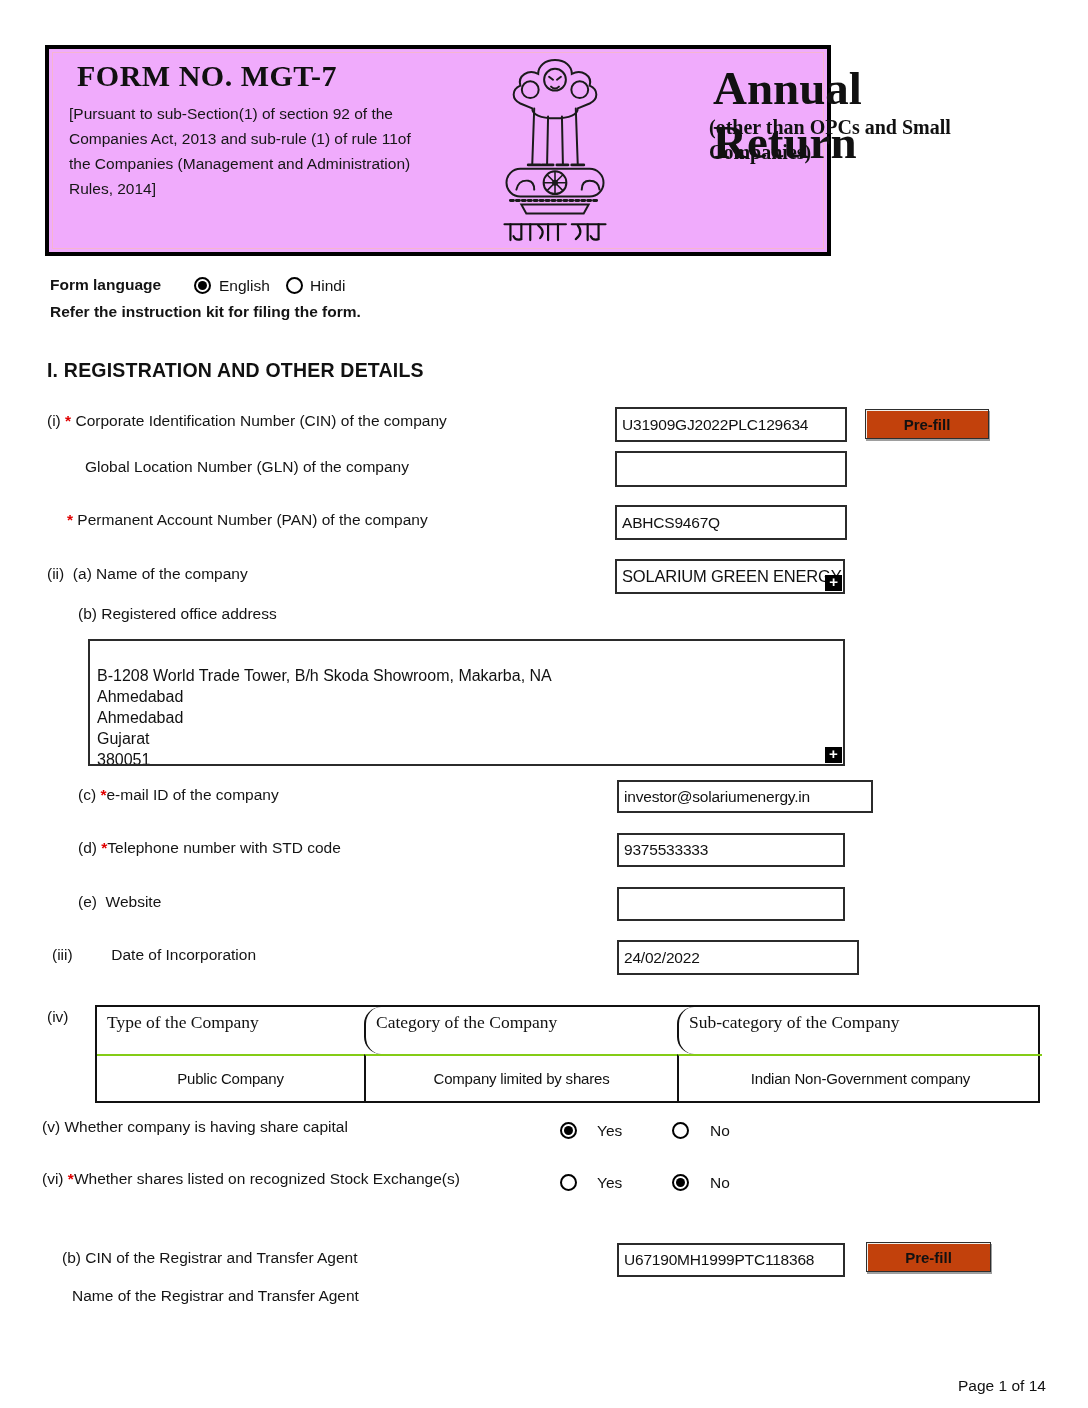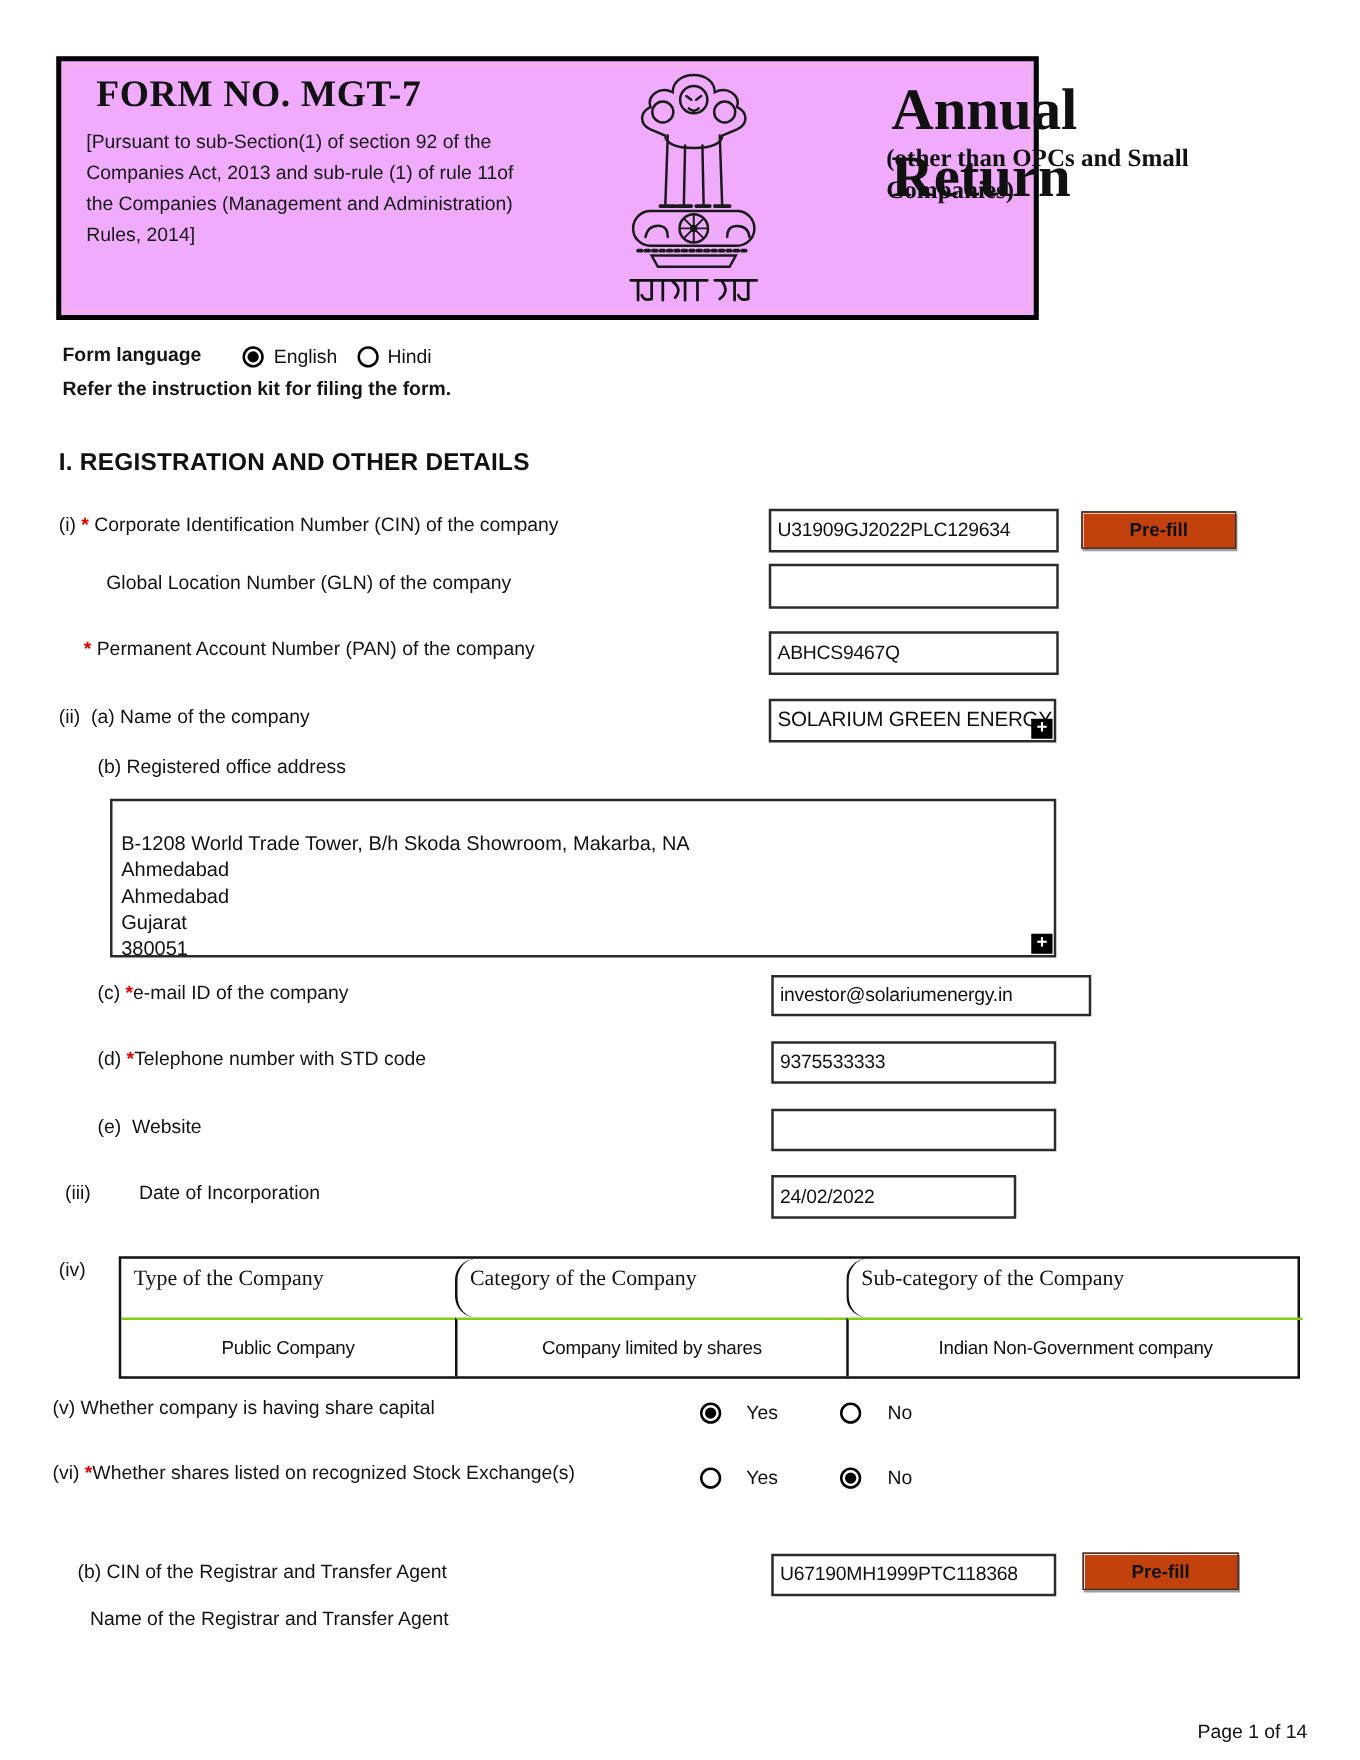--- a/index.html
+++ b/index.html
@@ -151,21 +151,21 @@
     <span>(e)</span>&nbsp;
     <span>Website</span>
   </div>
   <div class="input" style="left:617px; top:887px; width:228px; height:34px;"></div>
 
   <div class="abs lbl-row" style="left:52px; top:946px;">
     <span>(iii)</span>
     <span style="display:inline-block; width:30px;"></span>
     <span>Date of Incorporation</span>
   </div>
-  <div class="input" style="left:617px; top:940px; width:196px; height:35px;">24/02/2022</div>
+  <div class="input" style="left:617px; top:940px; width:242px; height:35px;">24/02/2022</div>
 
   <div class="abs lbl-row" style="left:47px; top:1008px;">(iv)</div>
   <div class="cotable">
     <div class="cell first hcell">Type of the Company</div>
     <div class="cell hcell">Category of the Company</div>
     <div class="cell hcell">Sub-category of the Company</div>
     <div class="cell first vcell">Public Company</div>
     <div class="cell vcell">Company limited by shares</div>
     <div class="cell vcell">Indian Non-Government company</div>
   </div>

